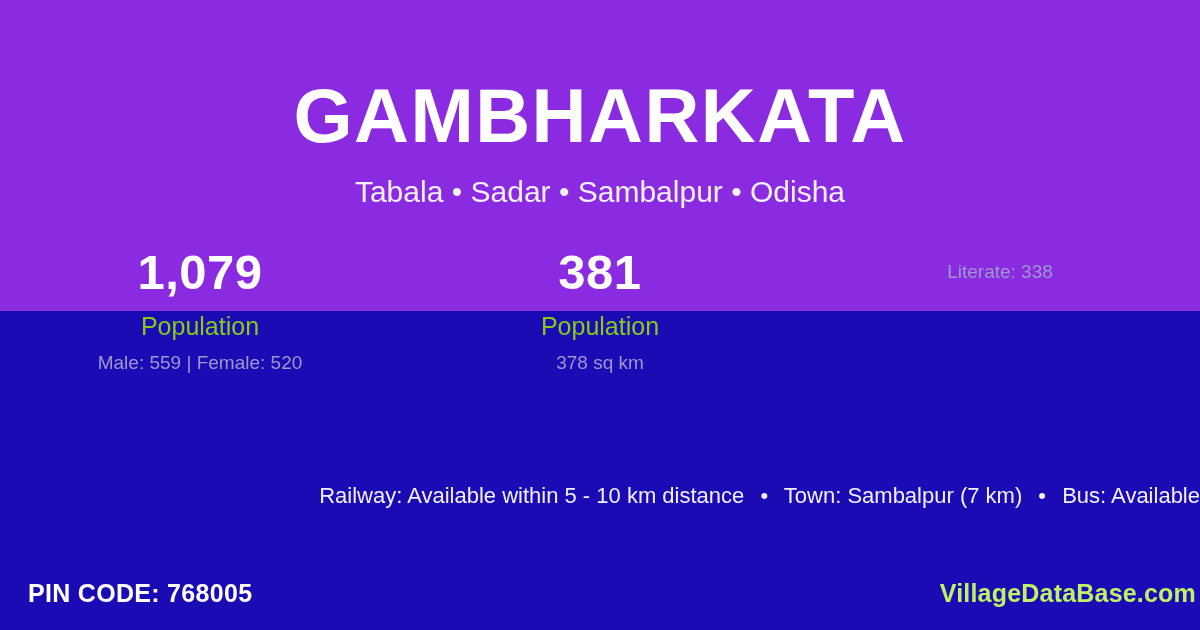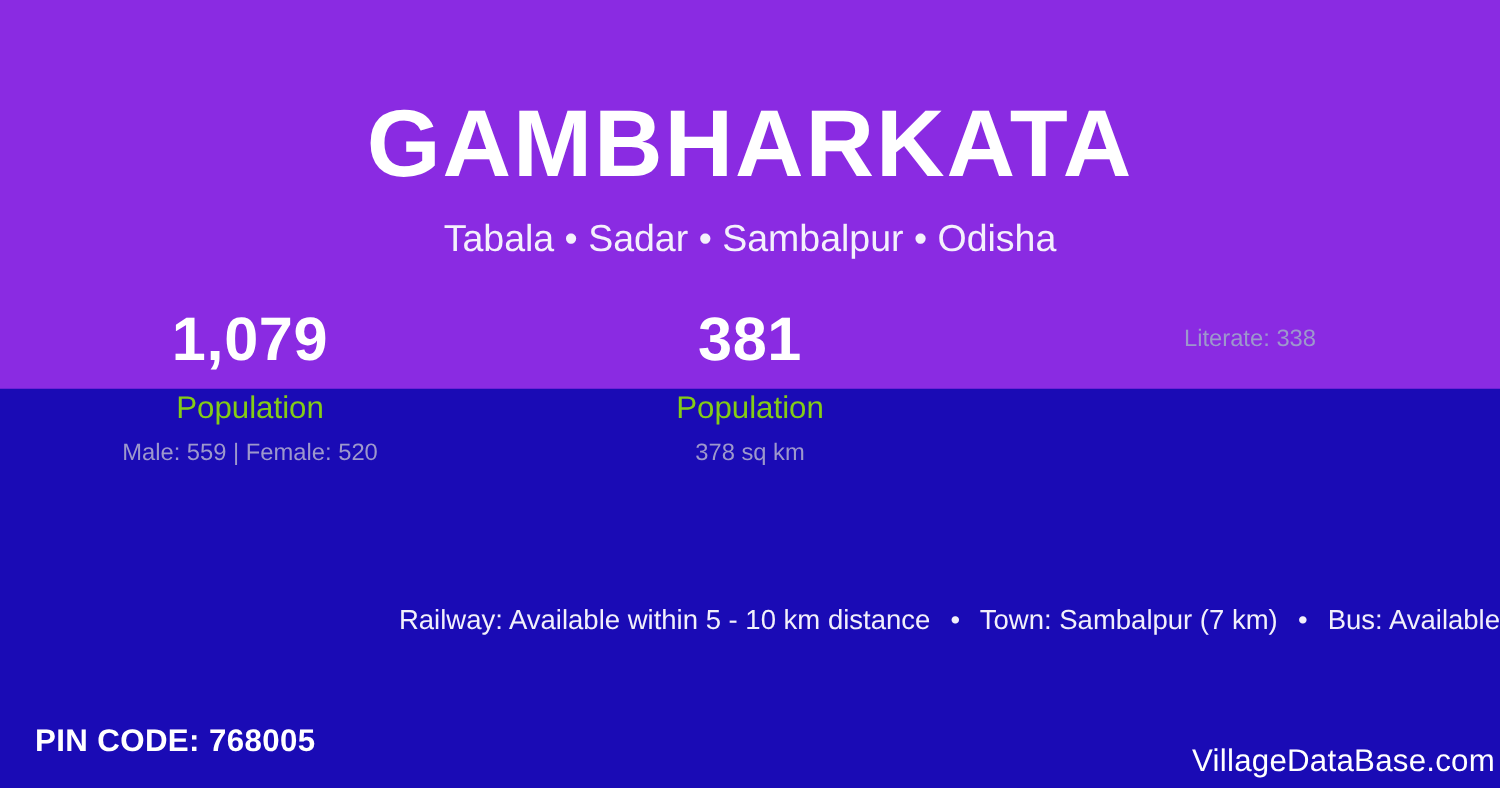--- a/index.html
+++ b/index.html
@@ -137,26 +137,26 @@
     font-size: 25px;
     font-weight: bold;
     line-height: 34px;
     letter-spacing: 0.3px;
     color: #FFFFFF;
     white-space: nowrap;
   }
   .brand {
     position: absolute;
     right: 24px;
-    top: 16px;
+    top: 0;
     font-size: 25px;
-    font-weight: normal;
+    font-weight: bold;
     line-height: 34px;
     letter-spacing: 0.2px;
-    color: #ffffff;
+    color: #bef264;
     white-space: nowrap;
   }
 </style>
 </head>
 <body>
 
 <div class="card">
 
   <div class="hero-band"></div>
 

